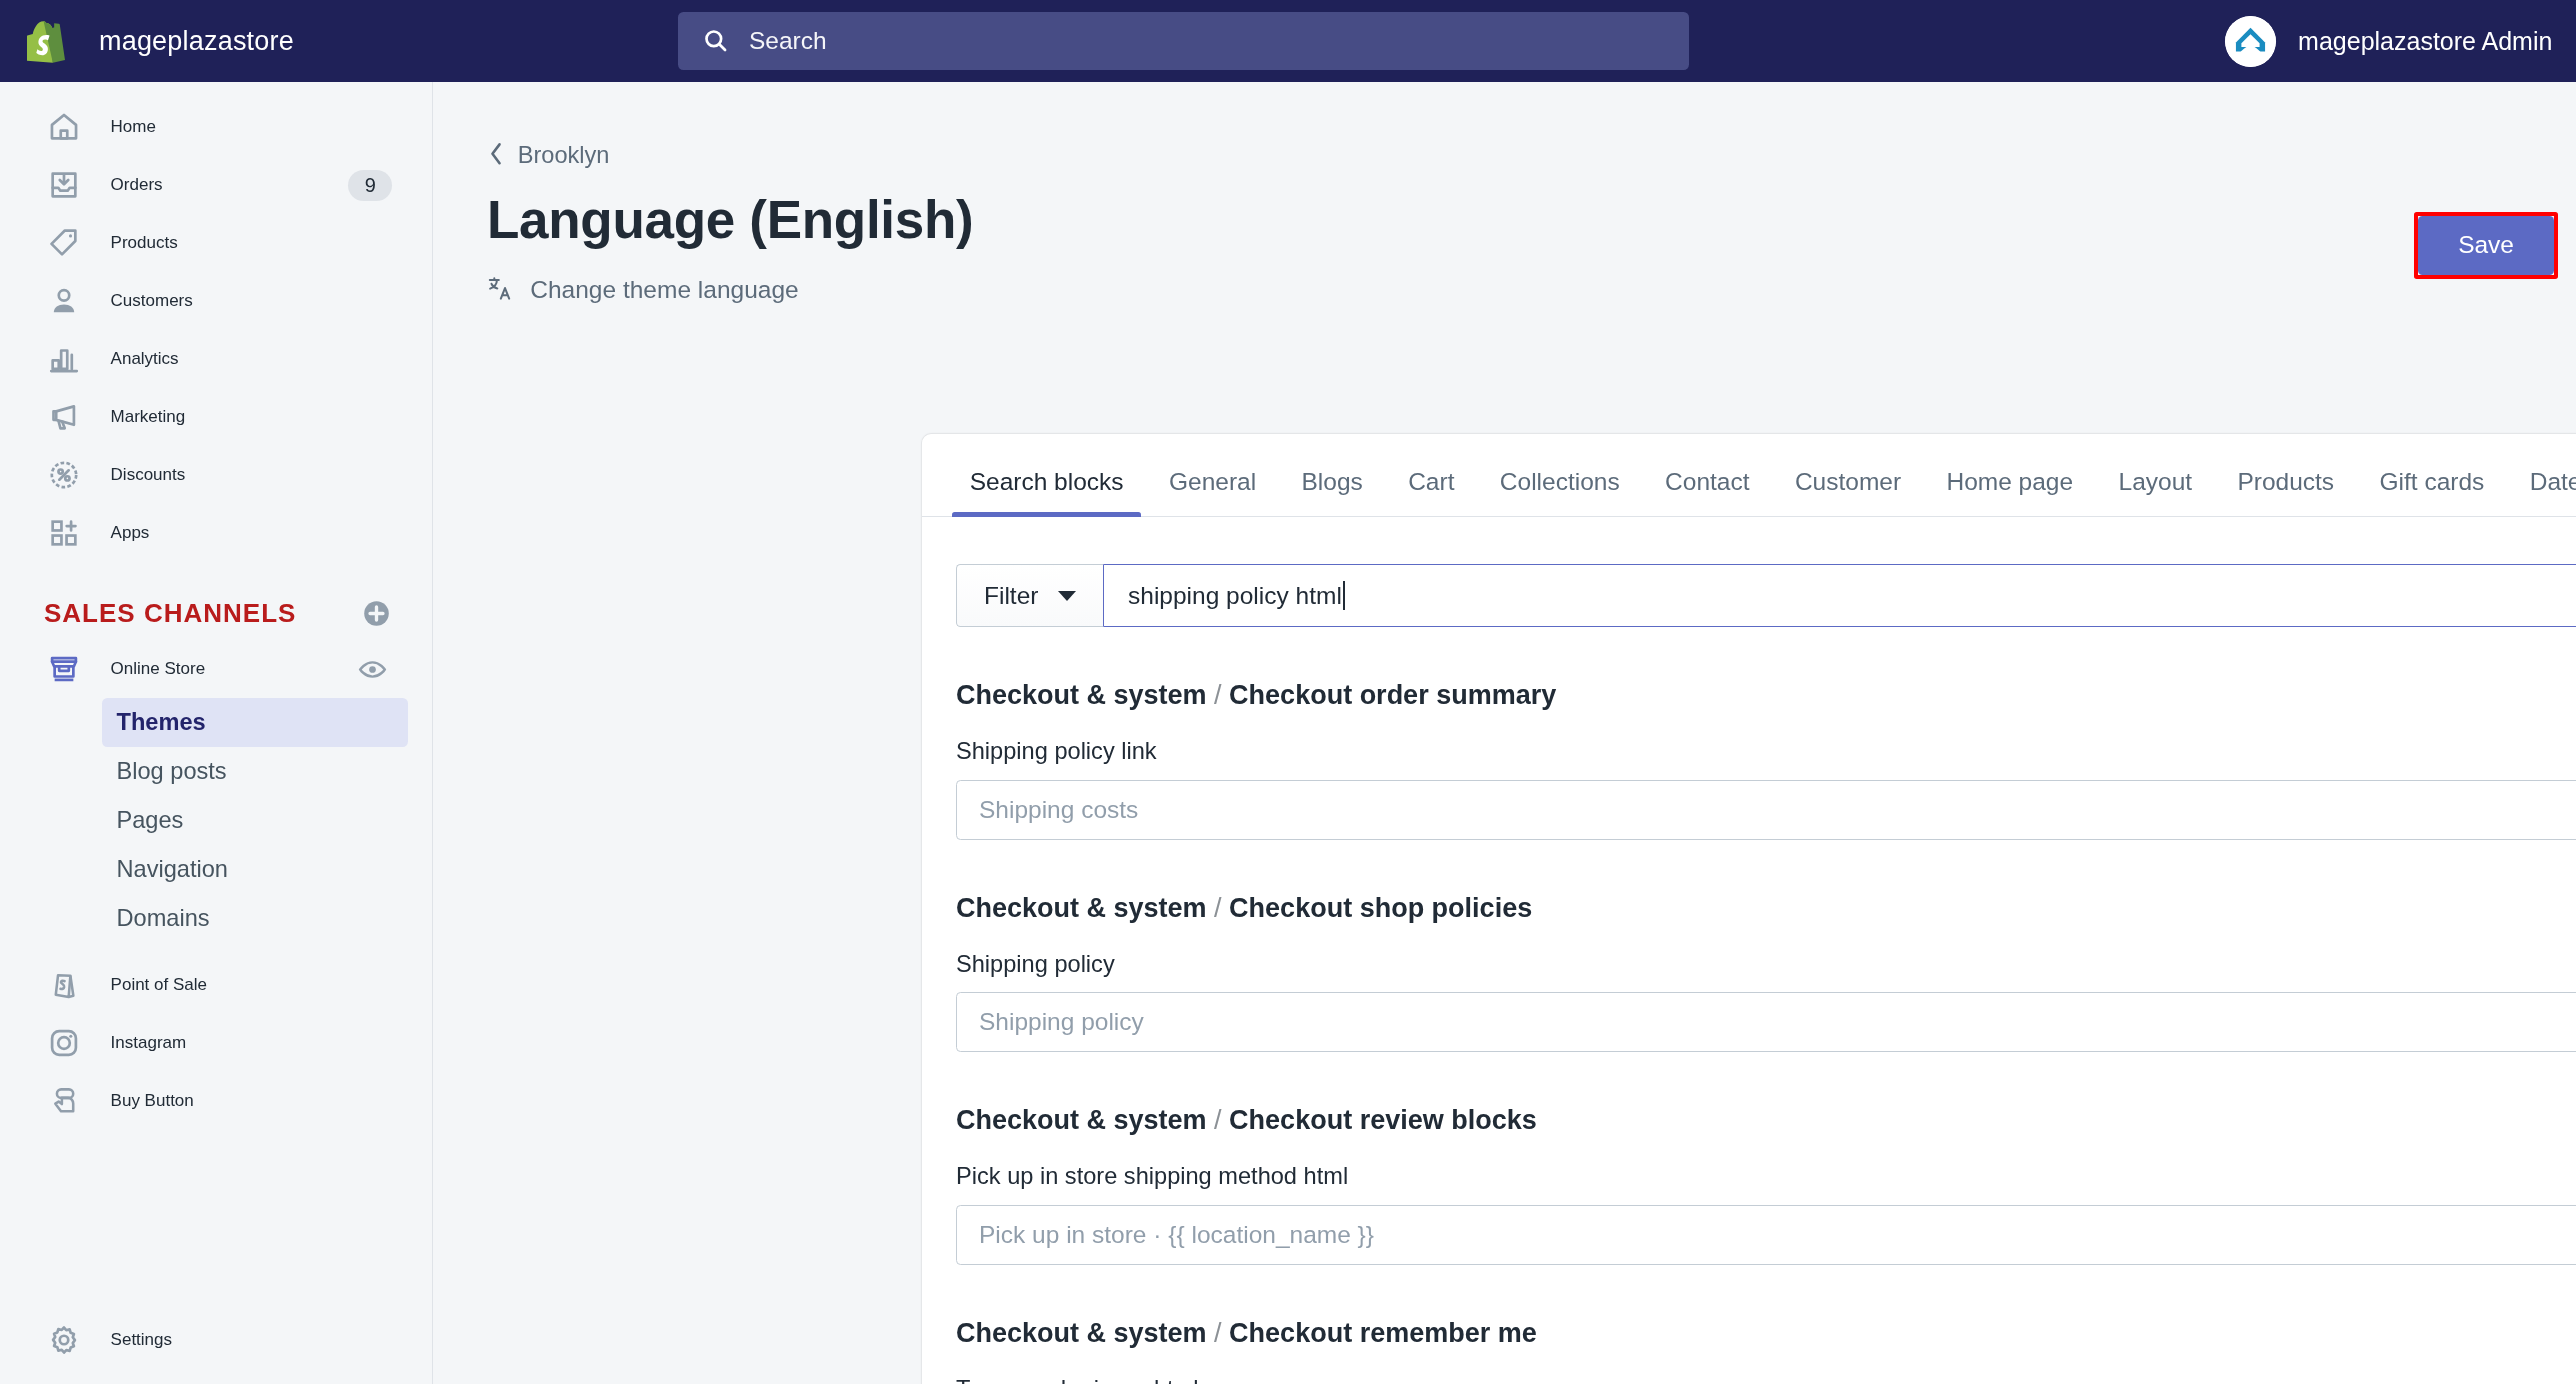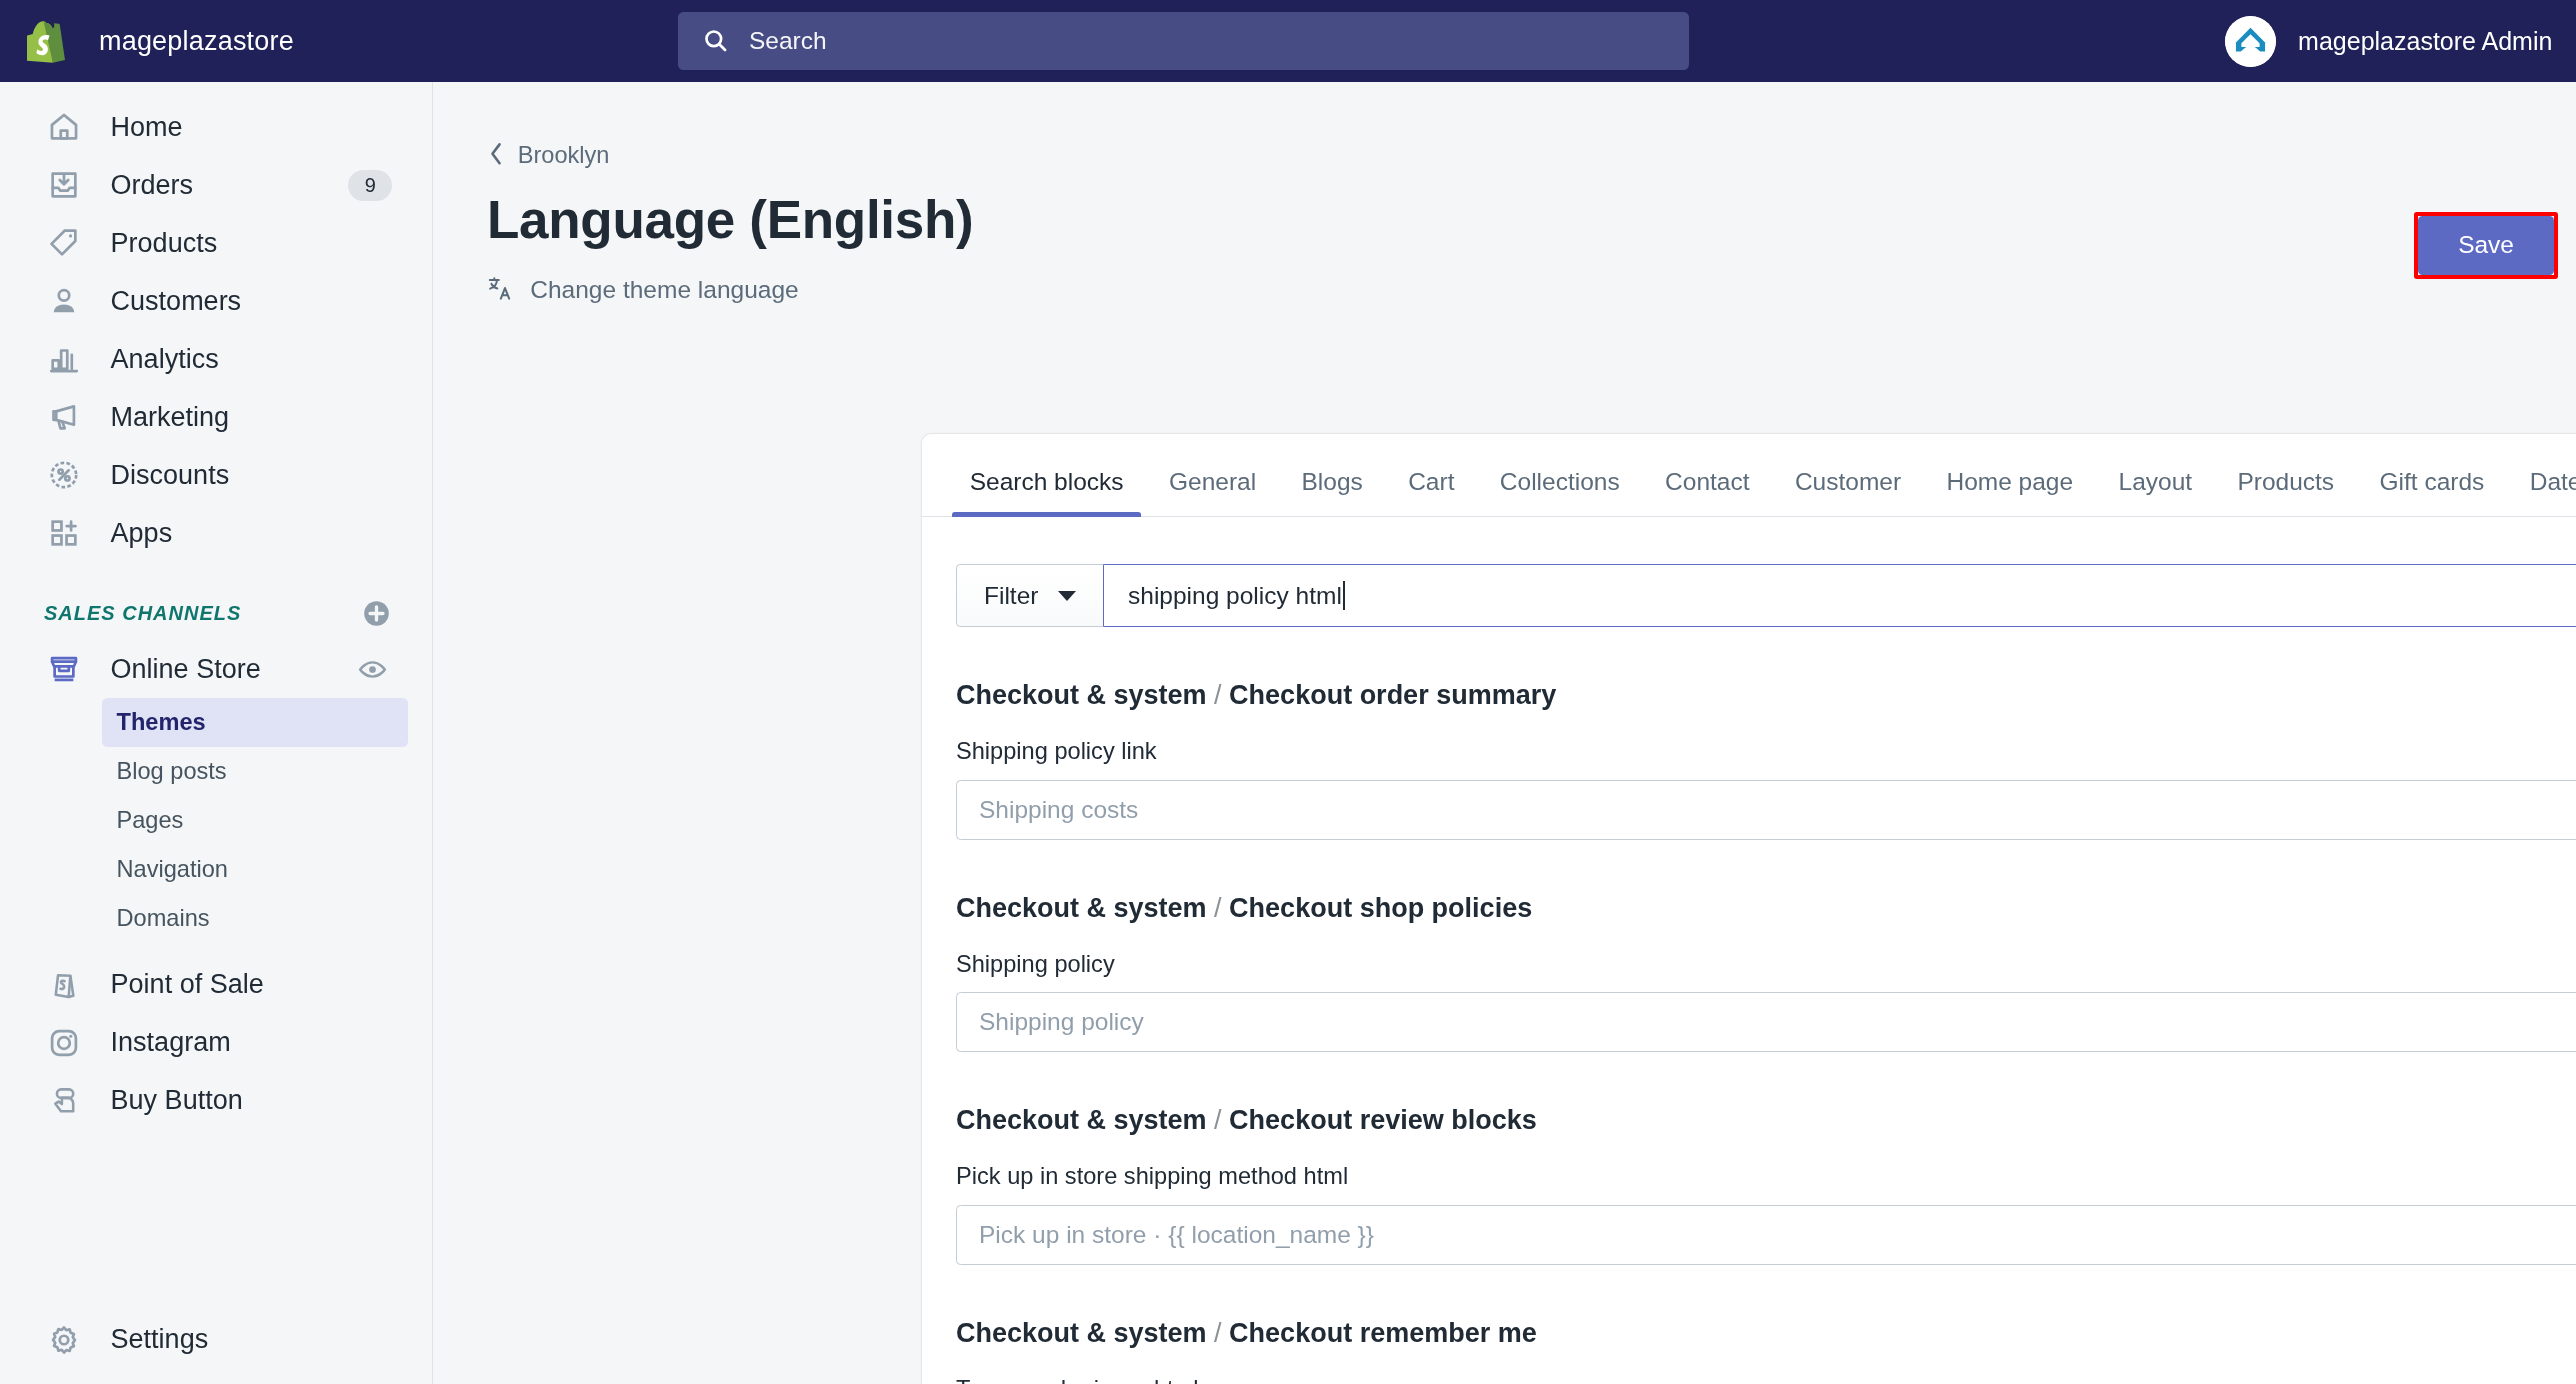--- a/index.html
+++ b/index.html
@@ -53,34 +53,34 @@
     background: #f4f6f8;
     border-right: 0.9px solid #dfe3e8;
   }
   .nav-item {
     display: flex; align-items: center;
     height: 58px; margin: 0 23.6px; padding-left: 20px;
     border-radius: 5.4px; gap: 27px; cursor: pointer;
     position: relative;
   }
   .nav-item .ico { width: 40px; height: 40px; display:flex; align-items:center; justify-content:center; flex:none; }
-  .nav-label { font-size: 27px; color: #212b36; text-align: center; }
+  .nav-label { font-size: 17px; color: #212b36; text-align: center; }
   .badge {
     position: absolute; right: 16.3px;
     background: #dfe3e8; color: #212b36;
     font-size: 20px; border-radius: 16.3px;
     padding: 4.5px 16.3px; line-height: 1.1;
   }
   .section-head {
     display: flex; align-items: center; justify-content: space-between;
     padding: 0 40px 0 44px; margin-top: 33px; margin-bottom: 9px;
     height: 36px;
   }
   .section-title {
-    font-size: 20px; letter-spacing: 1px; color: #0f766e; font-weight: 600; font-style: italic;
+    font-size: 26px; letter-spacing: 1px; color: #b91c1c; font-weight: 600;
   }
   .plus-btn { width: 31px; height: 31px; cursor: pointer; }
   .sub-item {
     display: flex; align-items: center;
     height: 49px; margin: 0 23.6px 0 102px; padding-left: 14.5px;
     border-radius: 5.4px; cursor: pointer; font-size: 23.6px; color: #46545f;
   }
   .sub-item.active {
     background: #dfe3f5; color: #23246b; font-weight: 700;
   }

